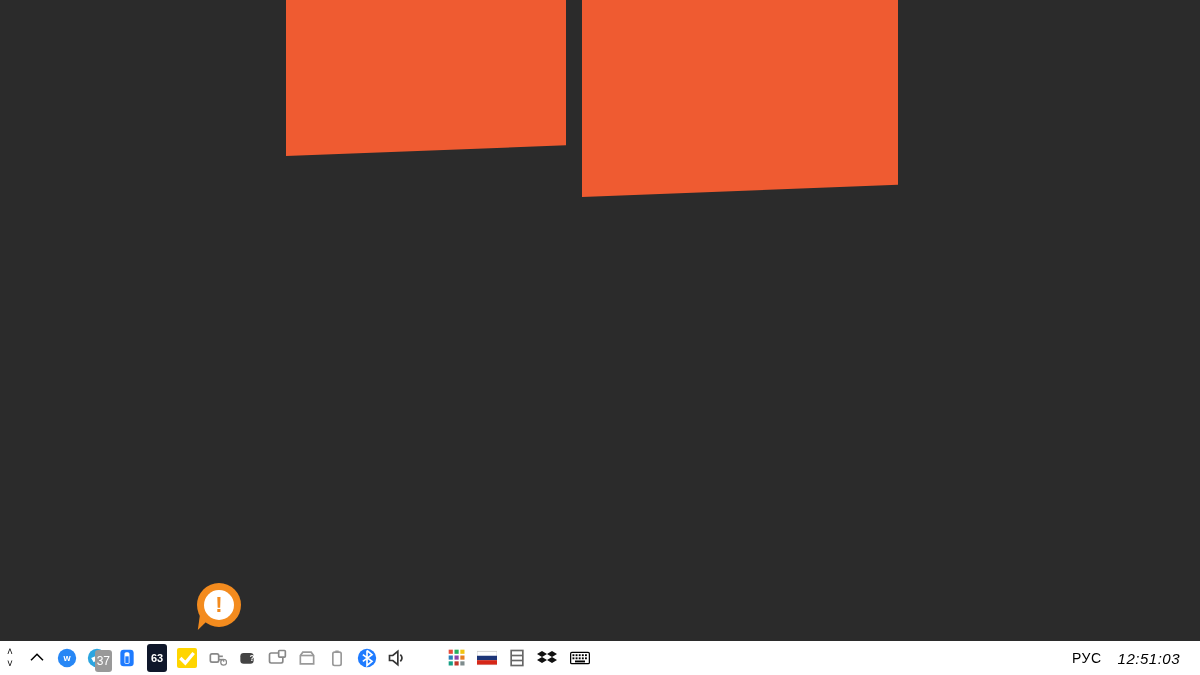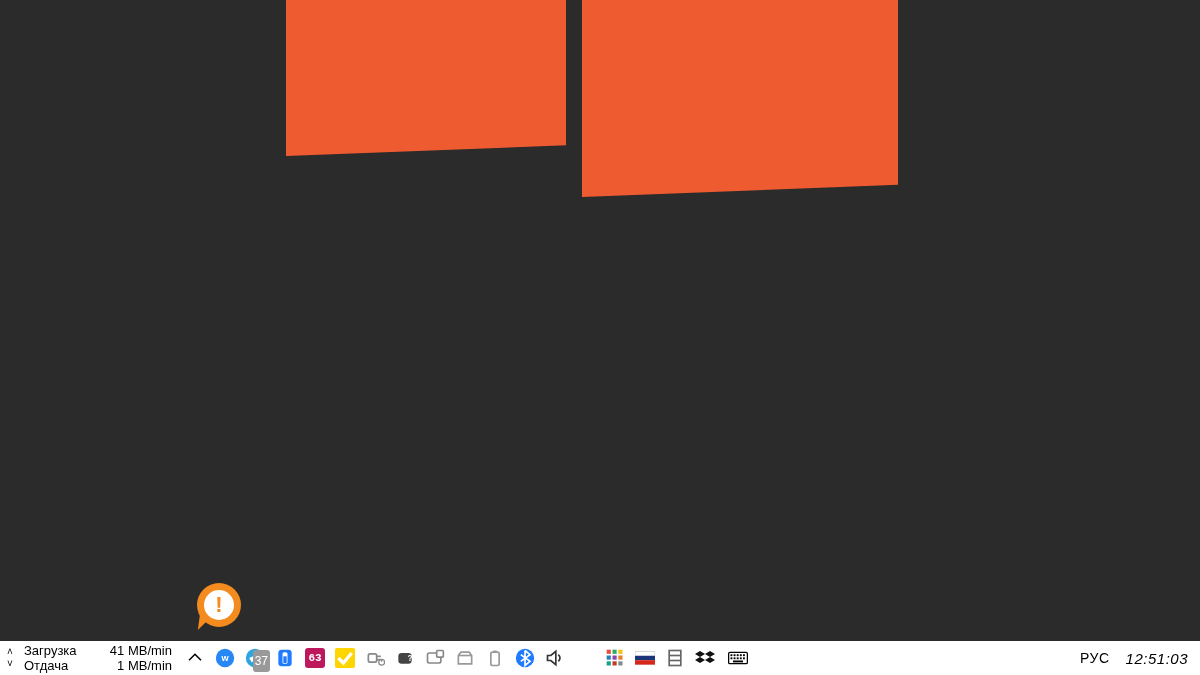--- a/index.html
+++ b/index.html
@@ -93,21 +93,21 @@
   }
   .ico{
     width:22px; height:22px;
     display:flex; align-items:center; justify-content:center;
     position:relative;
   }
   .ico svg{ width:20px; height:20px; display:block; }
   .sp { width:0; flex:0 0 auto; }
   .right{
     display:flex; align-items:center; gap:10px;
-    padding-right:12px;
+    padding-right:20px;
   }
   .lang{ font-size:14px; letter-spacing:.5px; }
   .clock{ font-size:15px; letter-spacing:.5px; padding-left:6px;font-style:italic;}
 </style>
 </head>
 <body>
 
 <div id="desktop">
   <div id="pane-left" class="logo-pane"></div>
   <div id="pane-right" class="logo-pane"></div>
@@ -119,30 +119,20 @@
   </div>
 </div>
 
 <div id="taskbar">
 
   <div class="net-arrows">
     <span>˄</span>
     <span>˅</span>
   </div>
 
-  <div class="net-text">
-    <div class="row">
-      <span class="lbl">Загрузка</span>
-      <span class="val">41 MB/min</span>
-    </div>
-    <div class="row">
-      <span class="lbl">Отдача</span>
-      <span class="val">1 MB/min</span>
-    </div>
-  </div>
 
   <div class="caret-up">
     <svg viewBox="0 0 24 24">
         <path d="M4 15 L12 7 L20 15" fill="none" stroke="#000" stroke-width="2"></path>
       </svg>
   </div>
 
   <div class="tray">
 
     <div class="ico">
@@ -163,21 +153,21 @@
 
     <div class="ico">
       <svg viewBox="0 0 24 24">
           <rect x="4" y="2" width="16" height="20" rx="4" fill="#1e7bff"></rect>
           <rect x="9" y="5" width="6" height="14" rx="2" fill="#fff"></rect>
           <rect x="10" y="10" width="4" height="8" fill="#1e7bff"></rect>
         </svg>
     </div>
 
     <div class="ico">
-      <div style="width:20px;height:20px;background:#be185d;color:#fff;font-size:11px;font-weight:700;display:flex;align-items:center;justify-content:center;border-radius:3px;font-family:Liberation Mono, monospace;">63</div>
+      <div style="width:20px;height:28px;background:#0f172a;color:#fff;font-size:11px;font-weight:700;display:flex;align-items:center;justify-content:center;border-radius:3px;">63</div>
     </div>
 
     <div class="ico">
       <div style="width:20px;height:20px;background:#ffd500;display:flex;align-items:center;justify-content:center;border-radius:2px;">
         <svg viewBox="0 0 24 24" width="14" height="14">
             <path d="M4 12 L10 18 L20 6" fill="none" stroke="#fff" stroke-width="4"></path>
           </svg>
       </div>
     </div>
 

